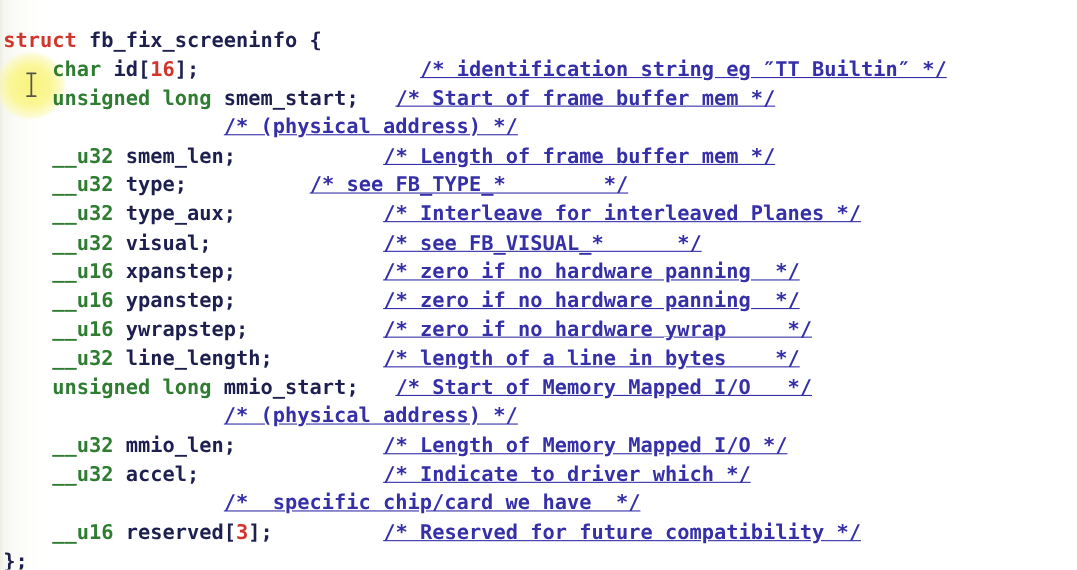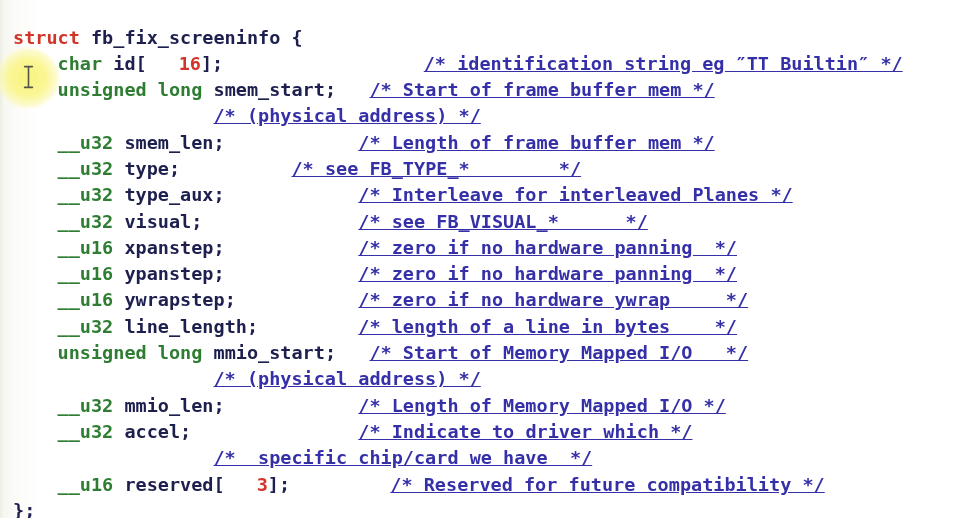--- a/index.html
+++ b/index.html
@@ -65,29 +65,29 @@
     font-size: 18.5px;
     line-height: 26.3px;
     letter-spacing: 0px;
     white-space: pre;
     font-weight: bold;
     -webkit-font-smoothing: antialiased;
   }
   .ln {
     height: 26.3px;
     white-space: pre;
-    padding-left: 13px;
+    padding-left: 3px;
   }
 
   
   .kw      { color: #d3342a; }          
   .type    { color: #2f7d32; }          
   .ident   { color: #1d1f4e; }          
   .punct   { color: #1d1f4e; }          
-  .num     { color: #d3342a; margin-left: 32px; }          
+  .num     { color: #d3342a; }          
   .cmt     { color: #3530a8; text-decoration: underline; }
 </style>
 </head>
 <body>
 
 <div id="screen">
 
   <div id="cursor-glow" style="left: -3px; top: 48px; display: block;"></div>
 
   <div id="ibeam-cursor" style="left: 22px; top: 64px;">

